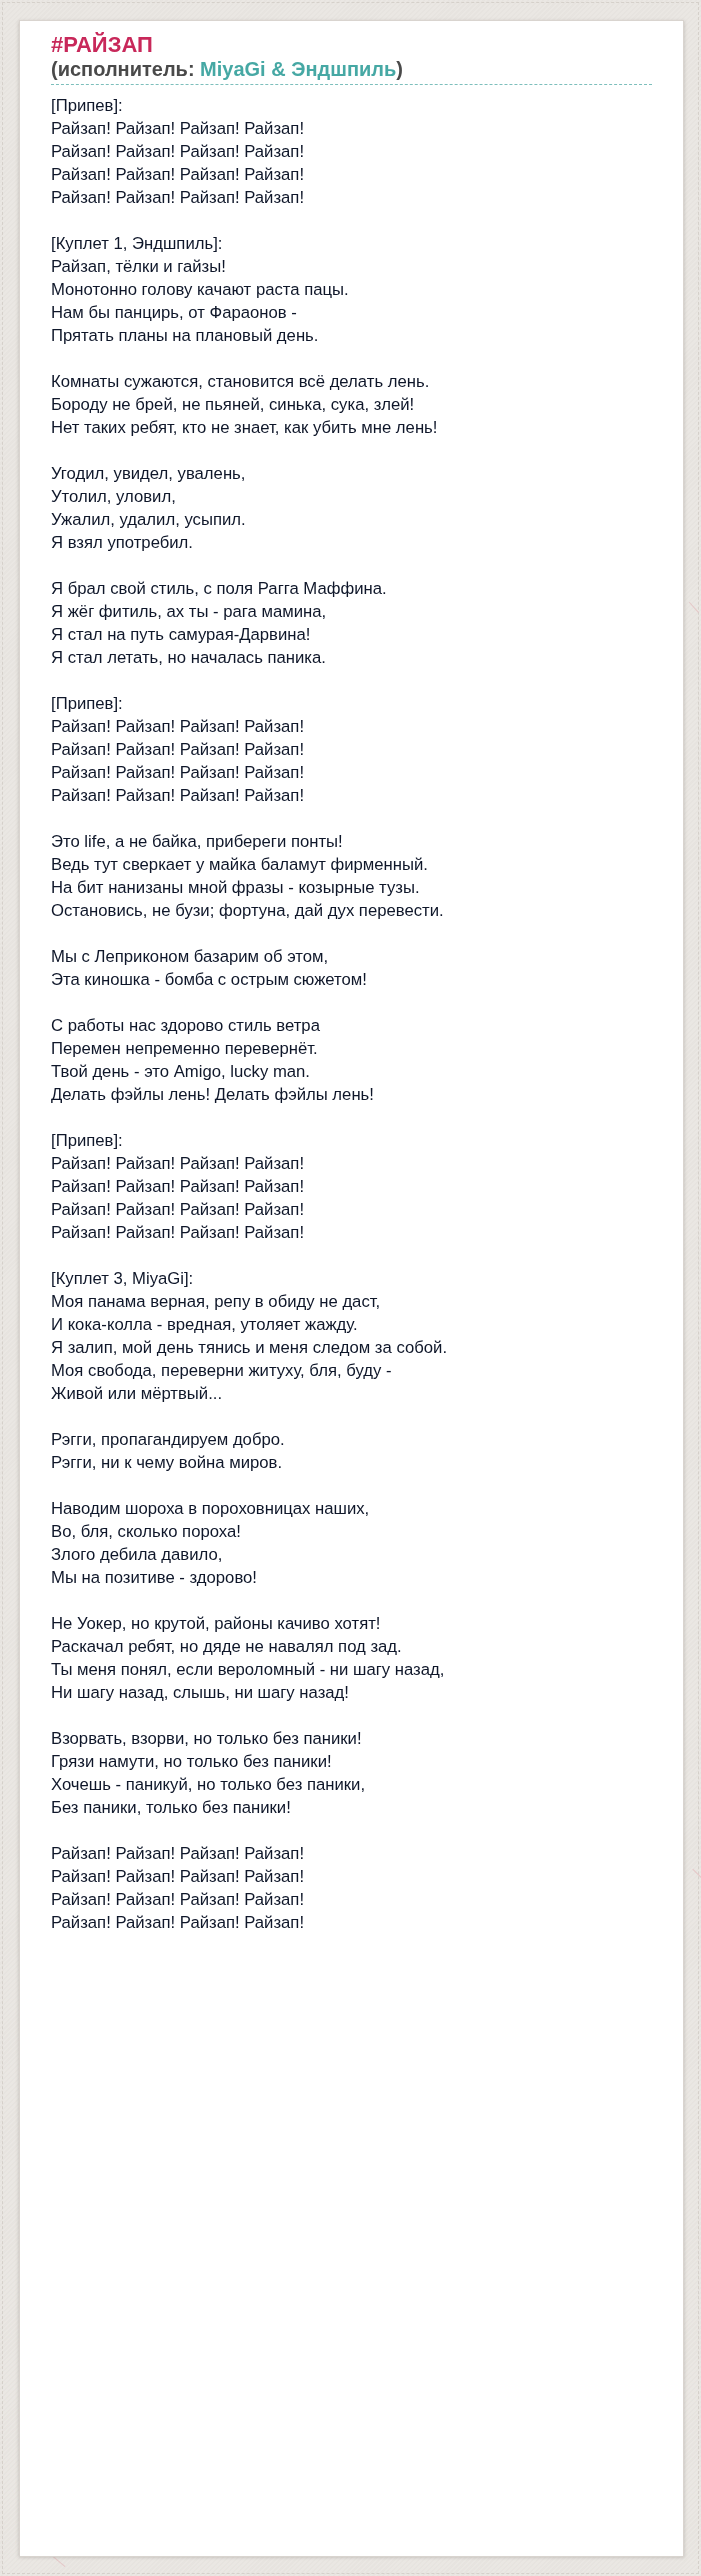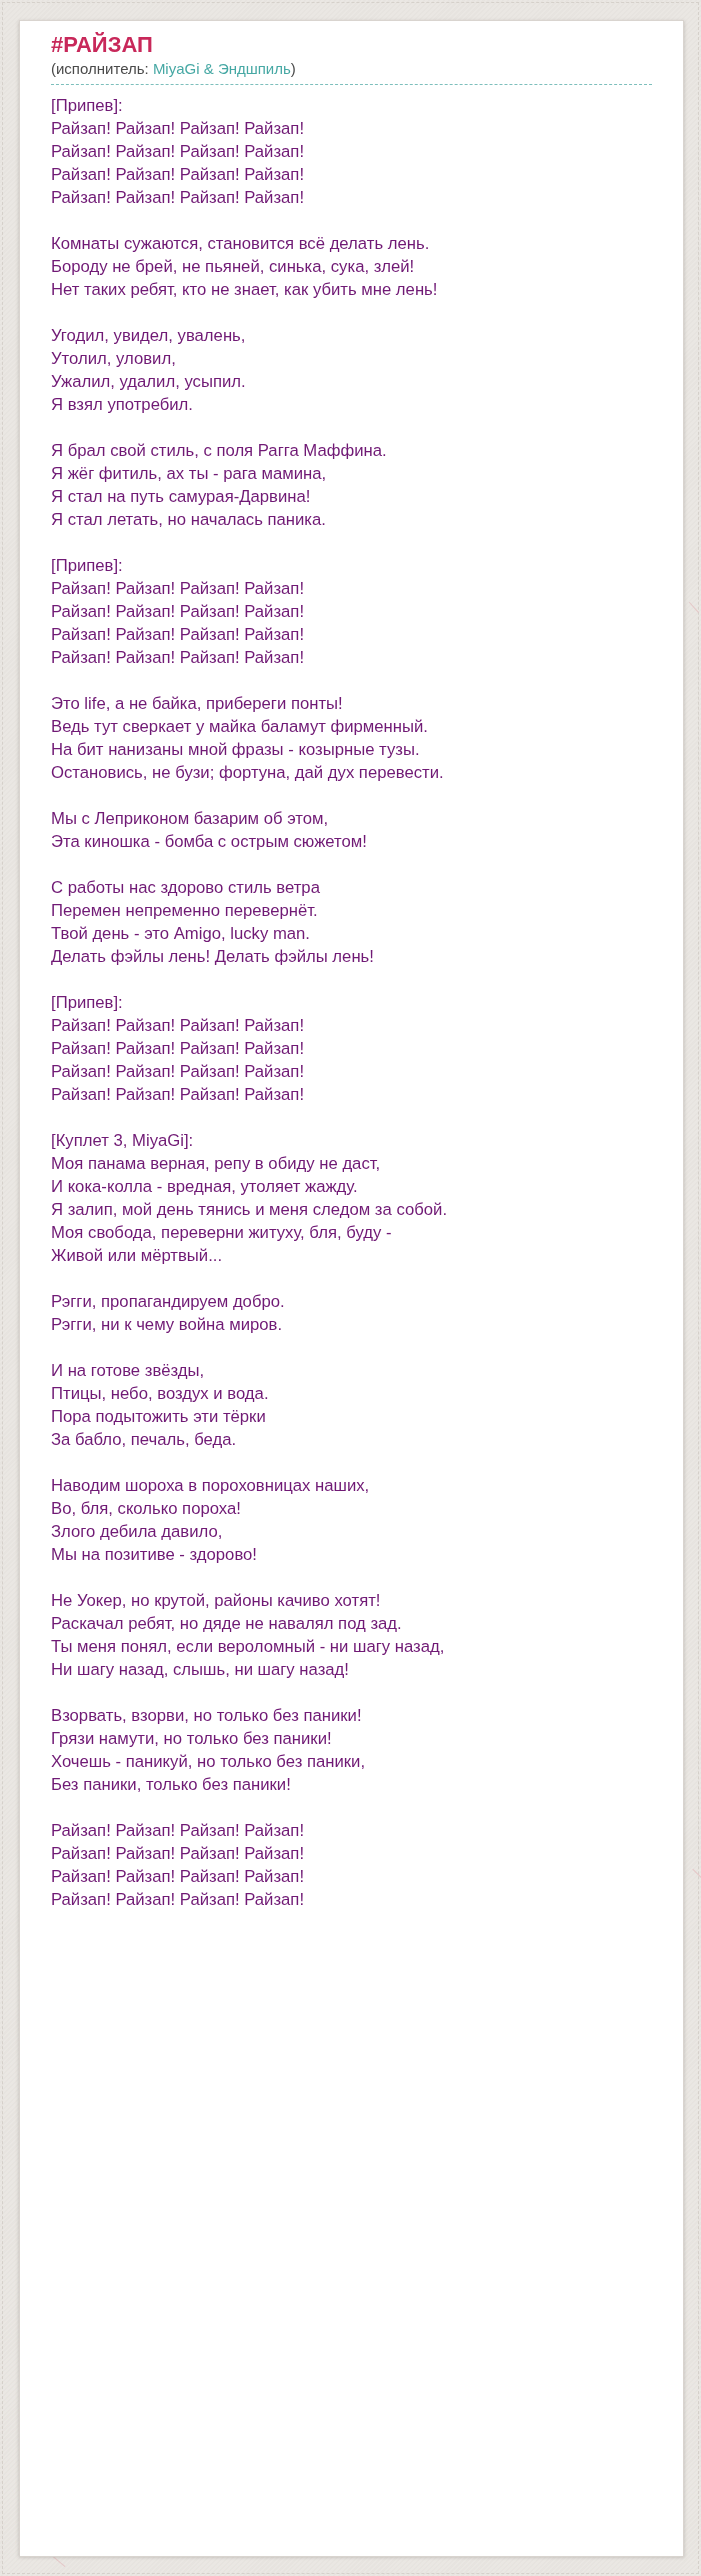--- a/index.html
+++ b/index.html
@@ -46,36 +46,37 @@
   .song-title {
     margin: 0;
     font-size: 22px;
     line-height: 24.6px;
     font-weight: bold;
     color: #c8285a;
     letter-spacing: 0;
   }
   .artist-line {
     margin: 3.5px 0 0 0;
-    font-size: 15px;
+    font-size: 20px;
     line-height: 16px;
     color: #4a4a4a;
     padding-bottom: 7px;
     border-bottom: 0.9px dashed #7dbfbc;
+    font-weight: bold;
   }
   .artist-link {
     color: #46a8a4;
     text-decoration: none;
     cursor: pointer;
   }
   .lyrics {
     margin-top: 8.8px;
     font-size: 16.7px;
     line-height: 23px;
-    color: #701a75;
+    color: #0f172a;
   }
   .lyrics p.stanza { margin: 0 0 23px 0; }
   .lyrics p.stanza:last-child { margin-bottom: 0; }
 </style>
 </head>
 <body>
 
 <div class="page">
   <div class="stitch-frame"></div>
   <div class="scratch s1"></div>
@@ -84,31 +85,31 @@
 
   <div class="card">
     <h1 class="song-title">#РАЙЗАП</h1>
 
     <div class="artist-line">
       <span>(исполнитель: </span><a class="artist-link">MiyaGi &amp; Эндшпиль</a><span>)</span>
     </div>
 
     <div class="lyrics" id="lyrics">
         <p class="stanza">[Припев]:<br>Райзап! Райзап! Райзап! Райзап!<br>Райзап! Райзап! Райзап! Райзап!<br>Райзап! Райзап! Райзап! Райзап!<br>Райзап! Райзап! Райзап! Райзап!</p>
+        <p class="stanza">[Куплет 1, Эндшпиль]:<br>Райзап, тёлки и гайзы!<br>Монотонно голову качают раста пацы.<br>Нам бы панцирь, от Фараонов -<br>Прятать планы на плановый день.</p>
         <p class="stanza">Комнаты сужаются, становится всё делать лень.<br>Бороду не брей, не пьяней, синька, сука, злей!<br>Нет таких ребят, кто не знает, как убить мне лень!</p>
         <p class="stanza">Угодил, увидел, увалень,<br>Утолил, уловил,<br>Ужалил, удалил, усыпил.<br>Я взял употребил.</p>
         <p class="stanza">Я брал свой стиль, с поля Рагга Маффина.<br>Я жёг фитиль, ах ты - рага мамина,<br>Я стал на путь самурая-Дарвина!<br>Я стал летать, но началась паника.</p>
         <p class="stanza">[Припев]:<br>Райзап! Райзап! Райзап! Райзап!<br>Райзап! Райзап! Райзап! Райзап!<br>Райзап! Райзап! Райзап! Райзап!<br>Райзап! Райзап! Райзап! Райзап!</p>
         <p class="stanza">Это life, а не байка, прибереги понты!<br>Ведь тут сверкает у майка баламут фирменный.<br>На бит нанизаны мной фразы - козырные тузы.<br>Остановись, не бузи; фортуна, дай дух перевести.</p>
         <p class="stanza">Мы с Леприконом базарим об этом,<br>Эта киношка - бомба с острым сюжетом!</p>
         <p class="stanza">С работы нас здорово стиль ветра<br>Перемен непременно перевернёт.<br>Твой день - это Amigo, lucky man.<br>Делать фэйлы лень! Делать фэйлы лень!</p>
         <p class="stanza">[Припев]:<br>Райзап! Райзап! Райзап! Райзап!<br>Райзап! Райзап! Райзап! Райзап!<br>Райзап! Райзап! Райзап! Райзап!<br>Райзап! Райзап! Райзап! Райзап!</p>
         <p class="stanza">[Куплет 3, MiyaGi]:<br>Моя панама верная, репу в обиду не даст,<br>И кока-колла - вредная, утоляет жажду.<br>Я залип, мой день тянись и меня следом за собой.<br>Моя свобода, переверни житуху, бля, буду -<br>Живой или мёртвый...</p>
         <p class="stanza">Рэгги, пропагандируем добро.<br>Рэгги, ни к чему война миров.</p>
-        <p class="stanza">И на готове звёзды,<br>Птицы, небо, воздух и вода.<br>Пора подытожить эти тёрки<br>За бабло, печаль, беда.</p>
         <p class="stanza">Наводим шороха в пороховницах наших,<br>Во, бля, сколько пороха!<br>Злого дебила давило,<br>Мы на позитиве - здорово!</p>
         <p class="stanza">Не Уокер, но крутой, районы качиво хотят!<br>Раскачал ребят, но дяде не навалял под зад.<br>Ты меня понял, если вероломный - ни шагу назад,<br>Ни шагу назад, слышь, ни шагу назад!</p>
         <p class="stanza">Взорвать, взорви, но только без паники!<br>Грязи намути, но только без паники!<br>Хочешь - паникуй, но только без паники,<br>Без паники, только без паники!</p>
         <p class="stanza">Райзап! Райзап! Райзап! Райзап!<br>Райзап! Райзап! Райзап! Райзап!<br>Райзап! Райзап! Райзап! Райзап!<br>Райзап! Райзап! Райзап! Райзап!</p>
       </div>
   </div>
 </div>
 
 
 </body></html>

